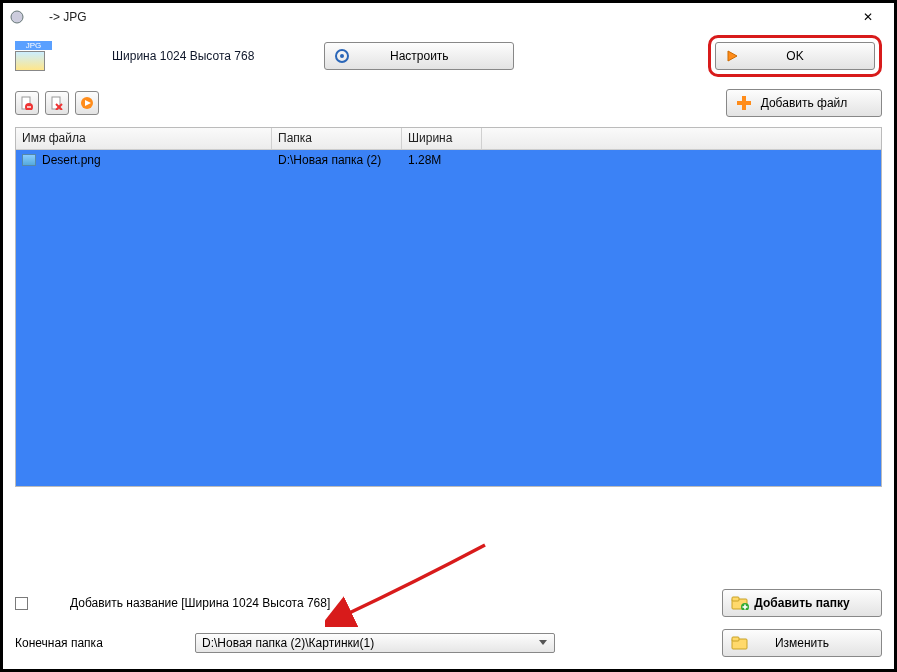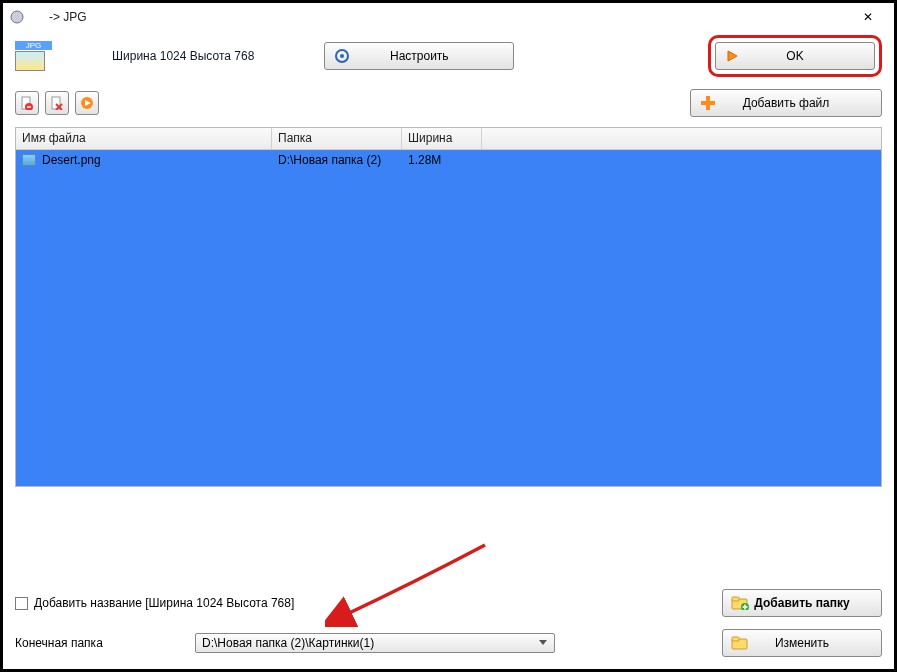--- a/index.html
+++ b/index.html
@@ -13,41 +13,41 @@
 .toprow { display: flex; align-items: center; padding: 4px 12px 10px 12px; }
 .jpg-badge { width: 30px; height: 30px; position: relative; margin-right: 60px; padding-left: 37px; }
 .jpg-badge .lbl { position:absolute; top:0; left:0; right:0; text-align:center; font-size:8px; background:#5aa0ff; color:#fff; padding:0 1px;}
 .jpg-badge .pic { position:absolute; bottom:0; left:0; width:30px; height:20px; background:linear-gradient(#cceeff,#ffe68a); border:1px solid #888;}
 .dims { font-size: 12px; color: #0f172a; }
 
 .bigbtn { height: 28px; display: flex; align-items: center; justify-content: center; border: 1px solid #888; border-radius: 3px; background: linear-gradient(#fdfdfd, #e3e3e3); cursor: pointer; padding: 0 8px; position:relative; }
 .bigbtn .icn { width:18px; height:18px; margin-right:10px; display:flex; align-items:center; justify-content:center; position:absolute; left:8px;}
 .bigbtn.configure { width: 190px; margin-left: 70px; }
 .bigbtn.ok { width: 160px; }
-.bigbtn.addfile { width: 192px; }
+.bigbtn.addfile { width: 156px; }
 .bigbtn.addfolder { width: 160px; margin-left:auto;font-weight:bold;}
 .bigbtn.change { width: 160px; margin-left:auto;}
 
 .ok-wrap { margin-left: auto; border: 3px solid #d81b1b; border-radius: 10px; padding: 4px; }
 
 .row2 { display:flex; align-items:center; padding: 2px 12px 10px 12px; }
 .smallbtn { width:24px; height:24px; border:1px solid #888; border-radius:3px; background:linear-gradient(#fdfdfd,#e3e3e3); margin-right:6px; display:flex; align-items:center; justify-content:center; cursor:pointer;}
 .spacer-flex { flex:1; }
 
 .table-wrap { margin: 0 12px; border:1px solid #bbb; height: 360px; background:#3b82f6; overflow:hidden;}
 .thead { display:flex; height:22px; background:linear-gradient(#fafafa,#ececec); border-bottom:1px solid #ccc;}
 .thead .th { padding:3px 6px; border-right:1px solid #d0d0d0; font-size:12px; color:#222; }
 .th.c0{width:256px;} .th.c1{width:130px;} .th.c2{width:80px;}
 .trow { display:flex; height:20px; align-items:center; }
 .td { padding:2px 6px; font-size:12px; }
 .td.c0{width:256px; display:flex; align-items:center;text-align:center;} .td.c1{width:130px;} .td.c2{width:80px;}
 .file-icon{ width:14px; height:12px; background:linear-gradient(#8cf,#5ad); border:1px solid #58a; margin-right:6px;}
 
 .bottom { position:absolute; left:12px; right:12px; bottom:12px; }
-.addname-row { display:flex; align-items:center; margin-bottom:12px; }
+.addname-row { display:flex; align-items:center; margin-bottom:12px;gap:36px; }
 .chk { width:13px; height:13px; border:1px solid #7a7a7a; margin-right:6px; background:#fff; cursor:pointer;}
 .dest-row { display:flex; align-items:center; }
 .dest-label { width:180px; }
 .combo { width:360px; height:20px; border:1px solid #888; border-radius:2px; background:linear-gradient(#fdfdfd,#e6e6e6); display:flex; align-items:center; padding:0 6px; cursor:pointer; position:relative;}
 .combo .caret { margin-left:auto; }
 
 .arrow-svg { position:absolute; left:310px; bottom:30px; width:170px; height:90px; pointer-events:none;}
 </style>
 </head>
 <body>

